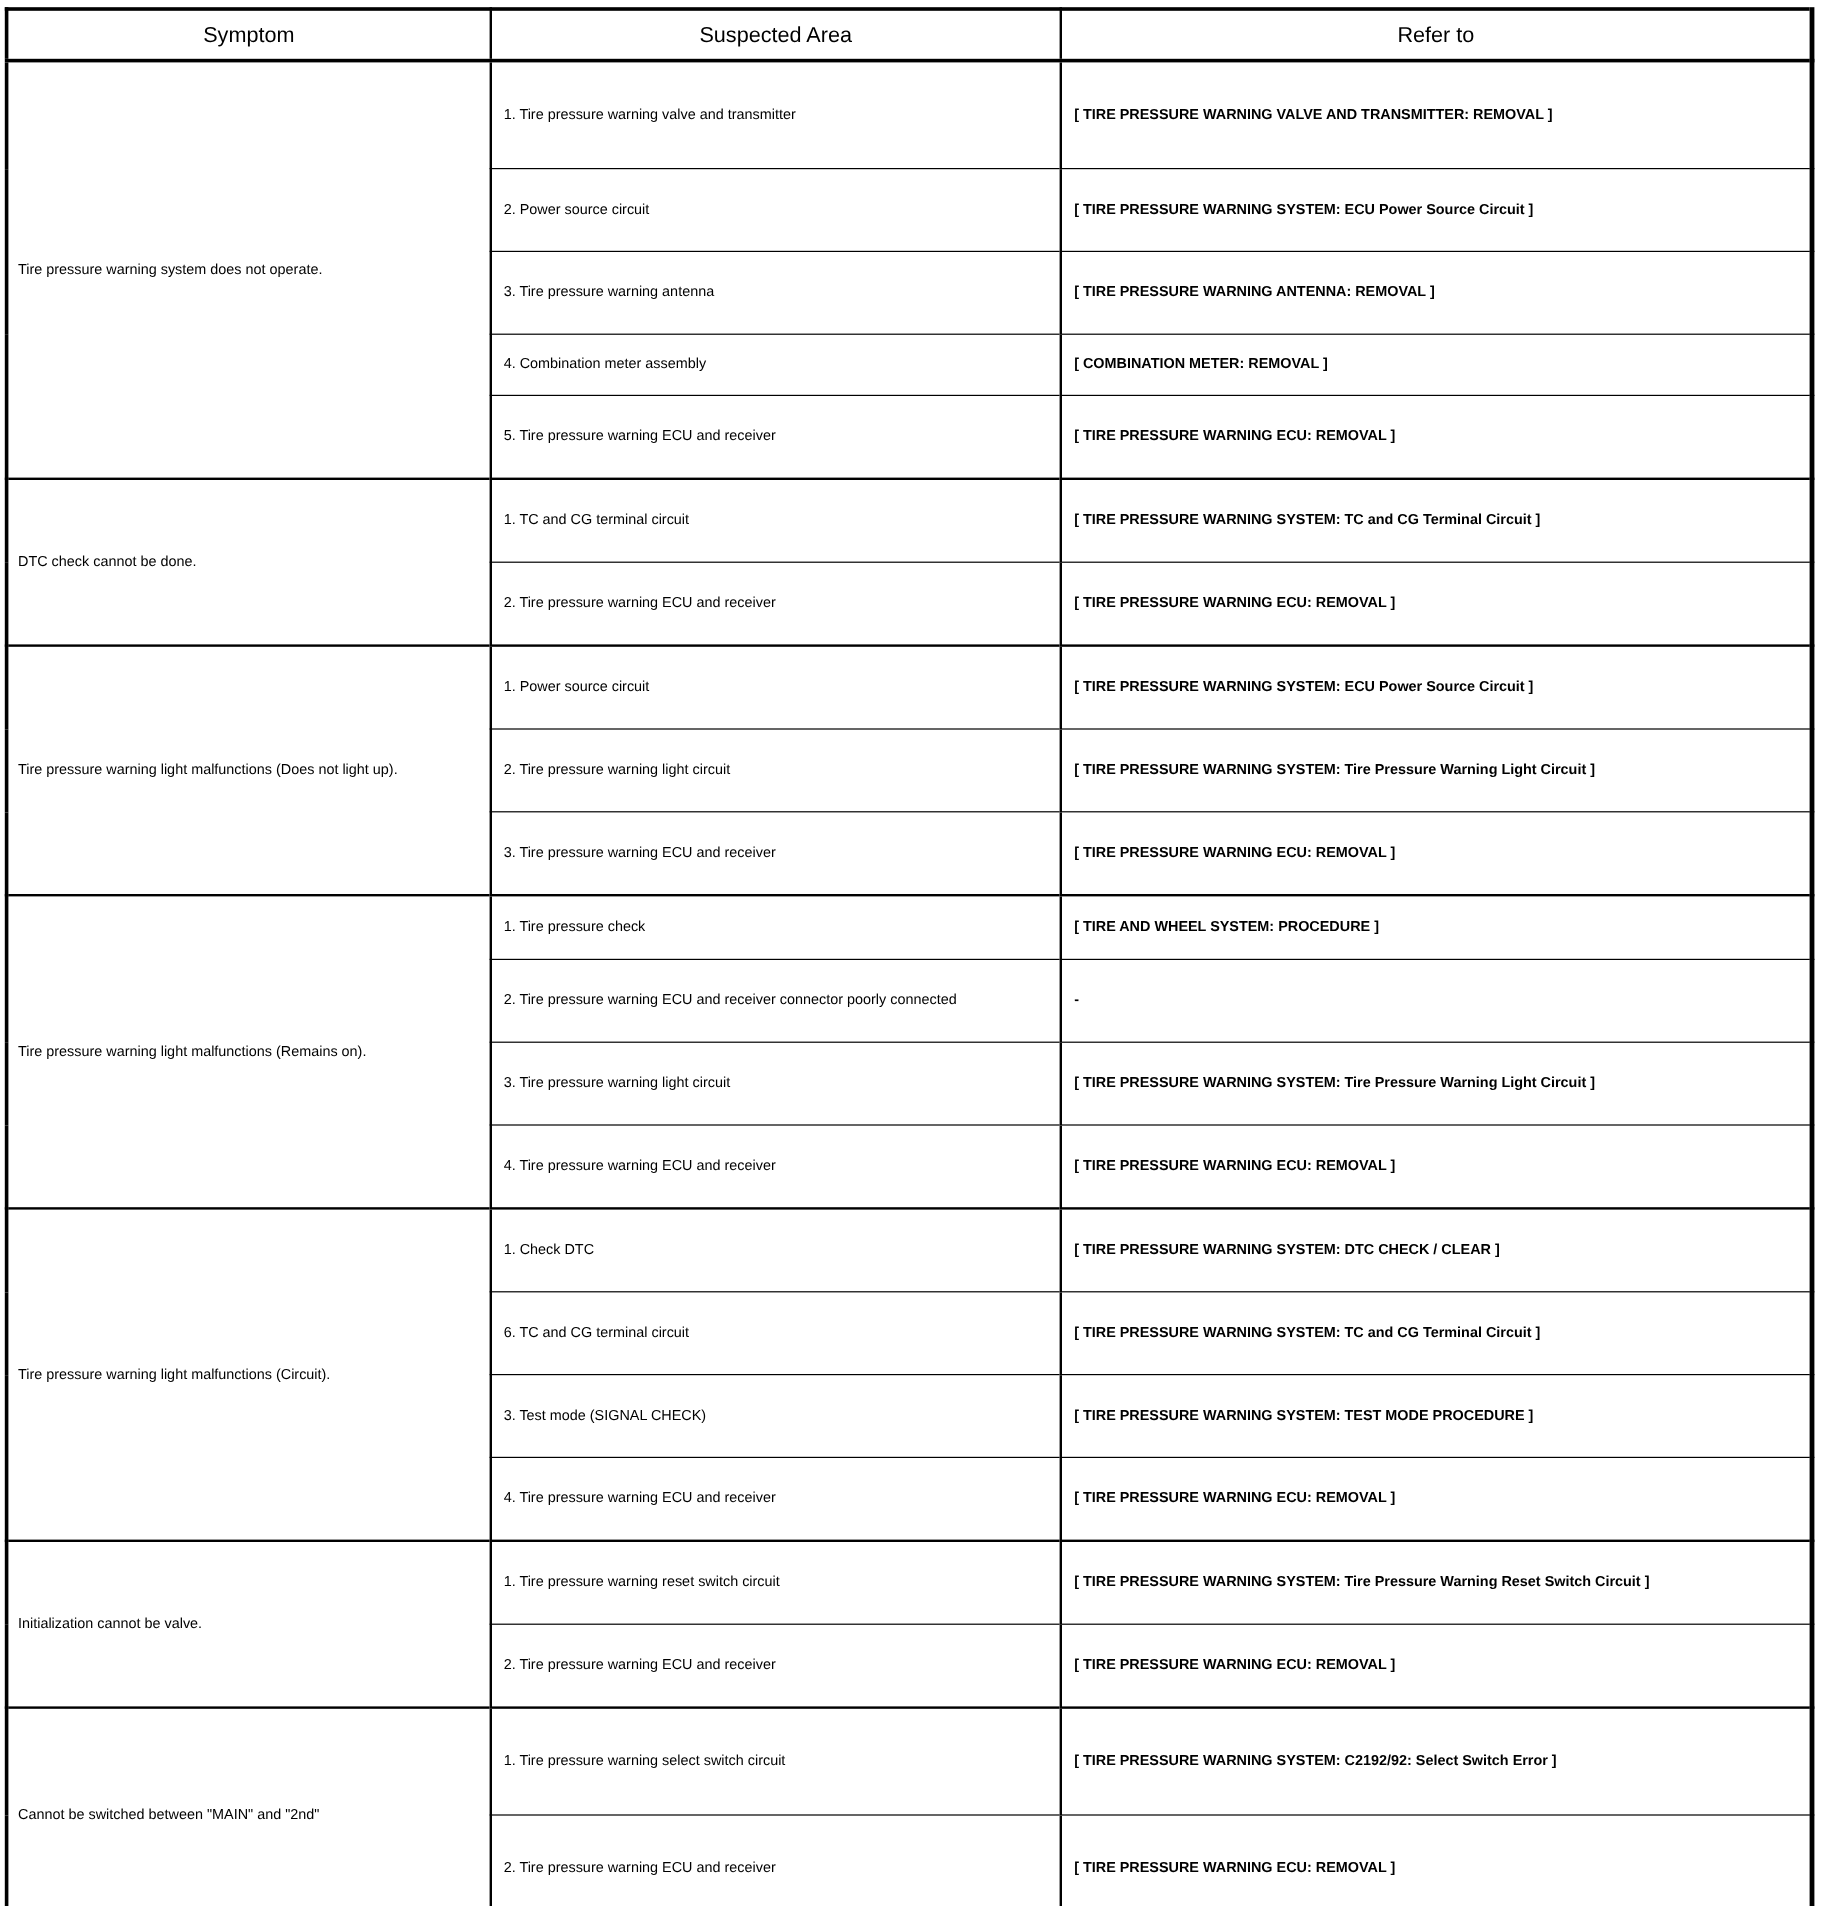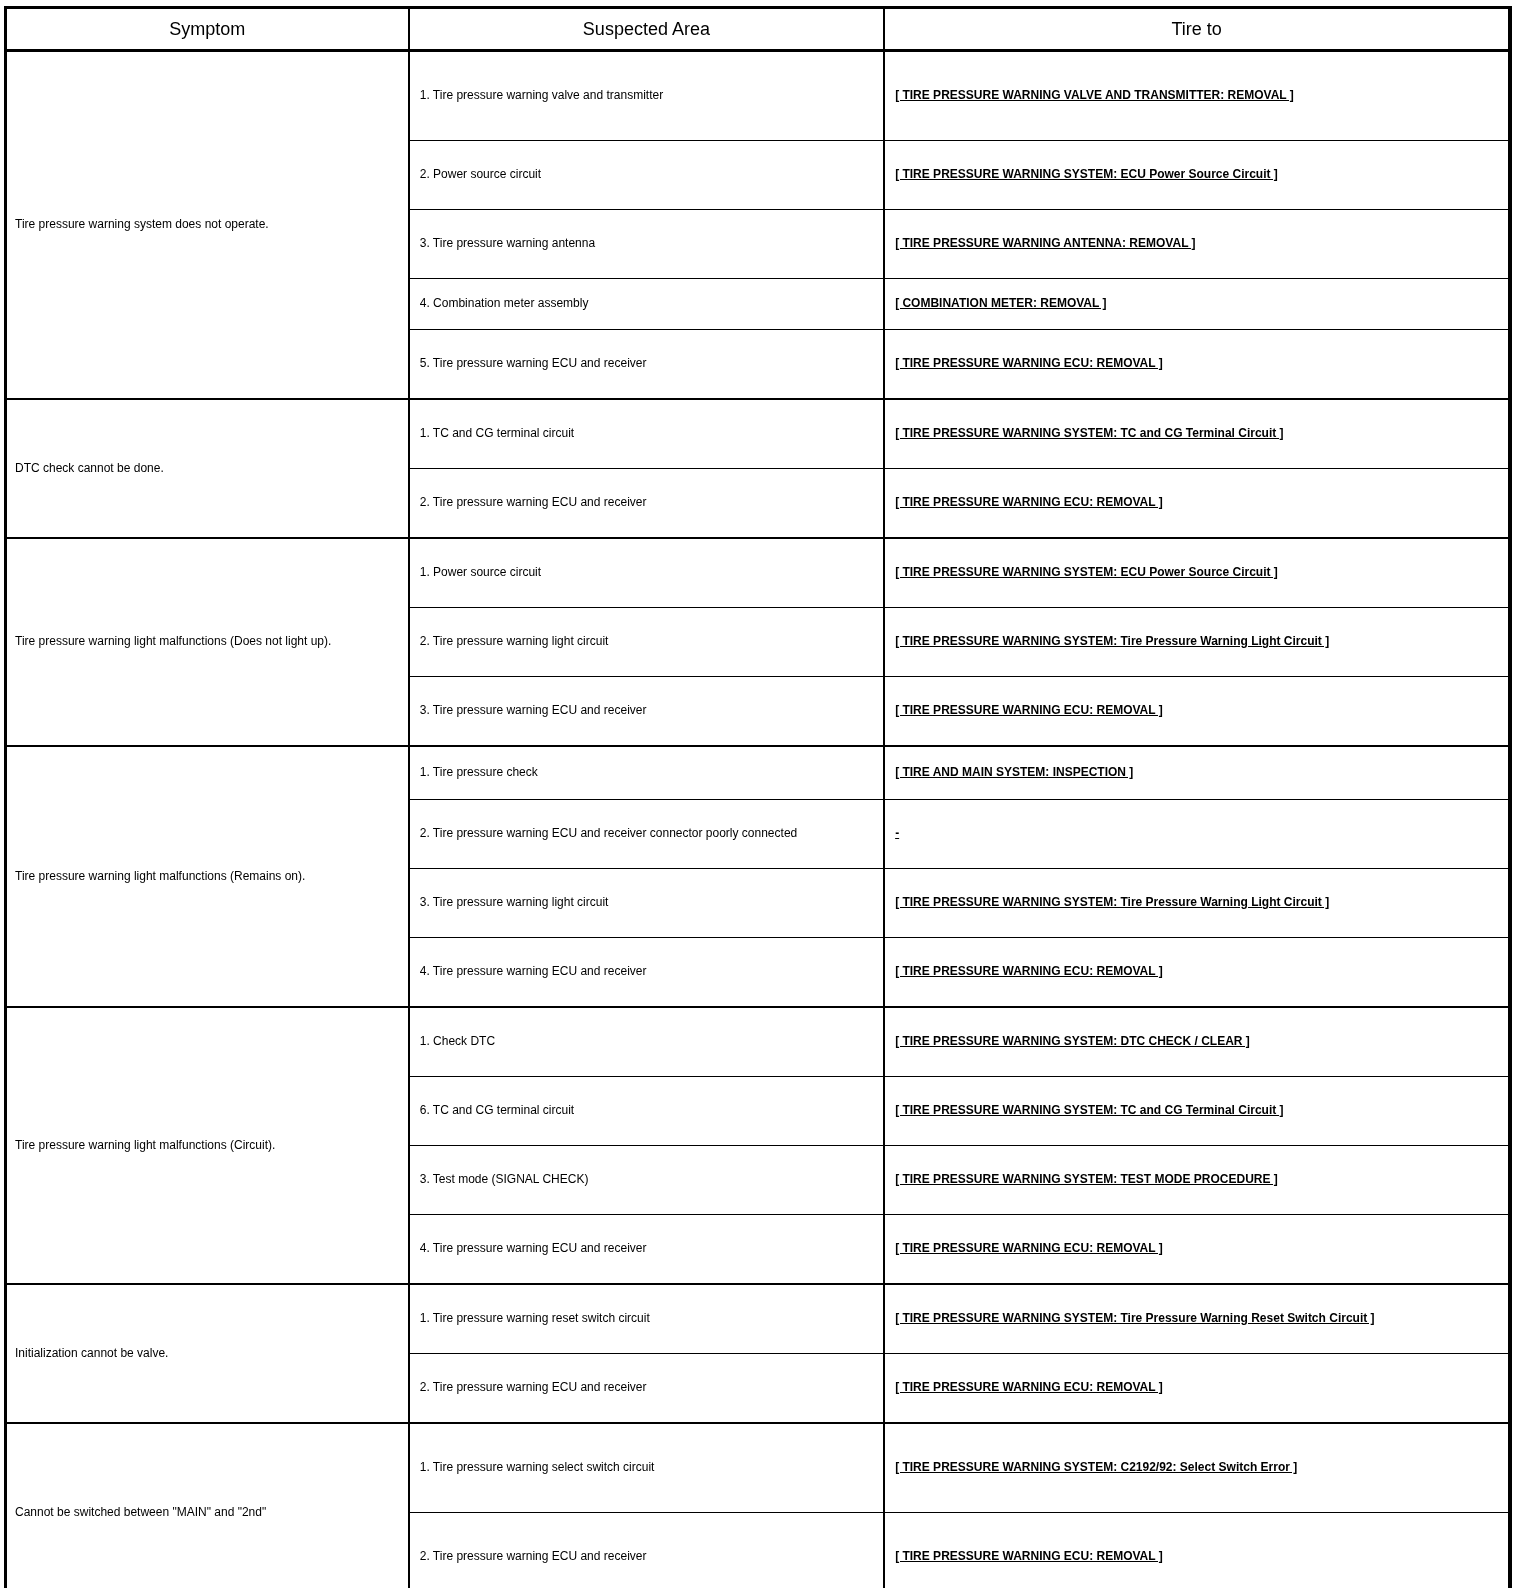--- a/index.html
+++ b/index.html
@@ -45,38 +45,38 @@
     line-height: 1.32;
     vertical-align: middle;
     text-align: left;
     padding: 8px 10px;
     height: 52px;
     overflow: hidden;
     word-wrap: break-word;
   }
   tr.gs td { border-top: 2px solid #000; }   
   td.symptom { padding: 24px 8px; }
-  td.refer   { font-weight: bold; text-decoration: underline; }
+  td.refer   { font-weight: bold; }
   td.tall    { height: 72px; }
 </style>
 </head>
 <body>
 
 <div class="page">
   <table class="symptom-table">
     <colgroup>
       <col class="c-symptom">
         <col class="c-area">
         <col class="c-refer">
     </colgroup>
     <thead>
       <tr>
         <th>Symptom</th>
         <th>Suspected Area</th>
-        <th>Tire to</th>
+        <th>Refer to</th>
       </tr>
     </thead>
 
     <tbody>
       <tr class="gs">
         <td class="symptom" rowspan="5">Tire pressure warning system does not operate.</td>
         <td class="area tall">1. Tire pressure warning valve and transmitter</td>
         <td class="refer tall">[ TIRE PRESSURE WARNING VALVE AND TRANSMITTER: REMOVAL ]</td>
       </tr>
       <tr>
@@ -122,21 +122,21 @@
       <tr>
         <td class="area">3. Tire pressure warning ECU and receiver</td>
         <td class="refer">[ TIRE PRESSURE WARNING ECU: REMOVAL ]</td>
       </tr>
     </tbody>
 
     <tbody>
       <tr class="gs">
         <td class="symptom" rowspan="4">Tire pressure warning light malfunctions (Remains on).</td>
         <td class="area" style="height:36px">1. Tire pressure check</td>
-        <td class="refer" style="height:36px">[ TIRE AND MAIN SYSTEM: INSPECTION ]</td>
+        <td class="refer" style="height:36px">[ TIRE AND WHEEL SYSTEM: PROCEDURE ]</td>
       </tr>
       <tr>
         <td class="area">2. Tire pressure warning ECU and receiver connector poorly connected</td>
         <td class="refer">-</td>
       </tr>
       <tr>
         <td class="area">3. Tire pressure warning light circuit</td>
         <td class="refer">[ TIRE PRESSURE WARNING SYSTEM: Tire Pressure Warning Light Circuit ]</td>
       </tr>
       <tr>

